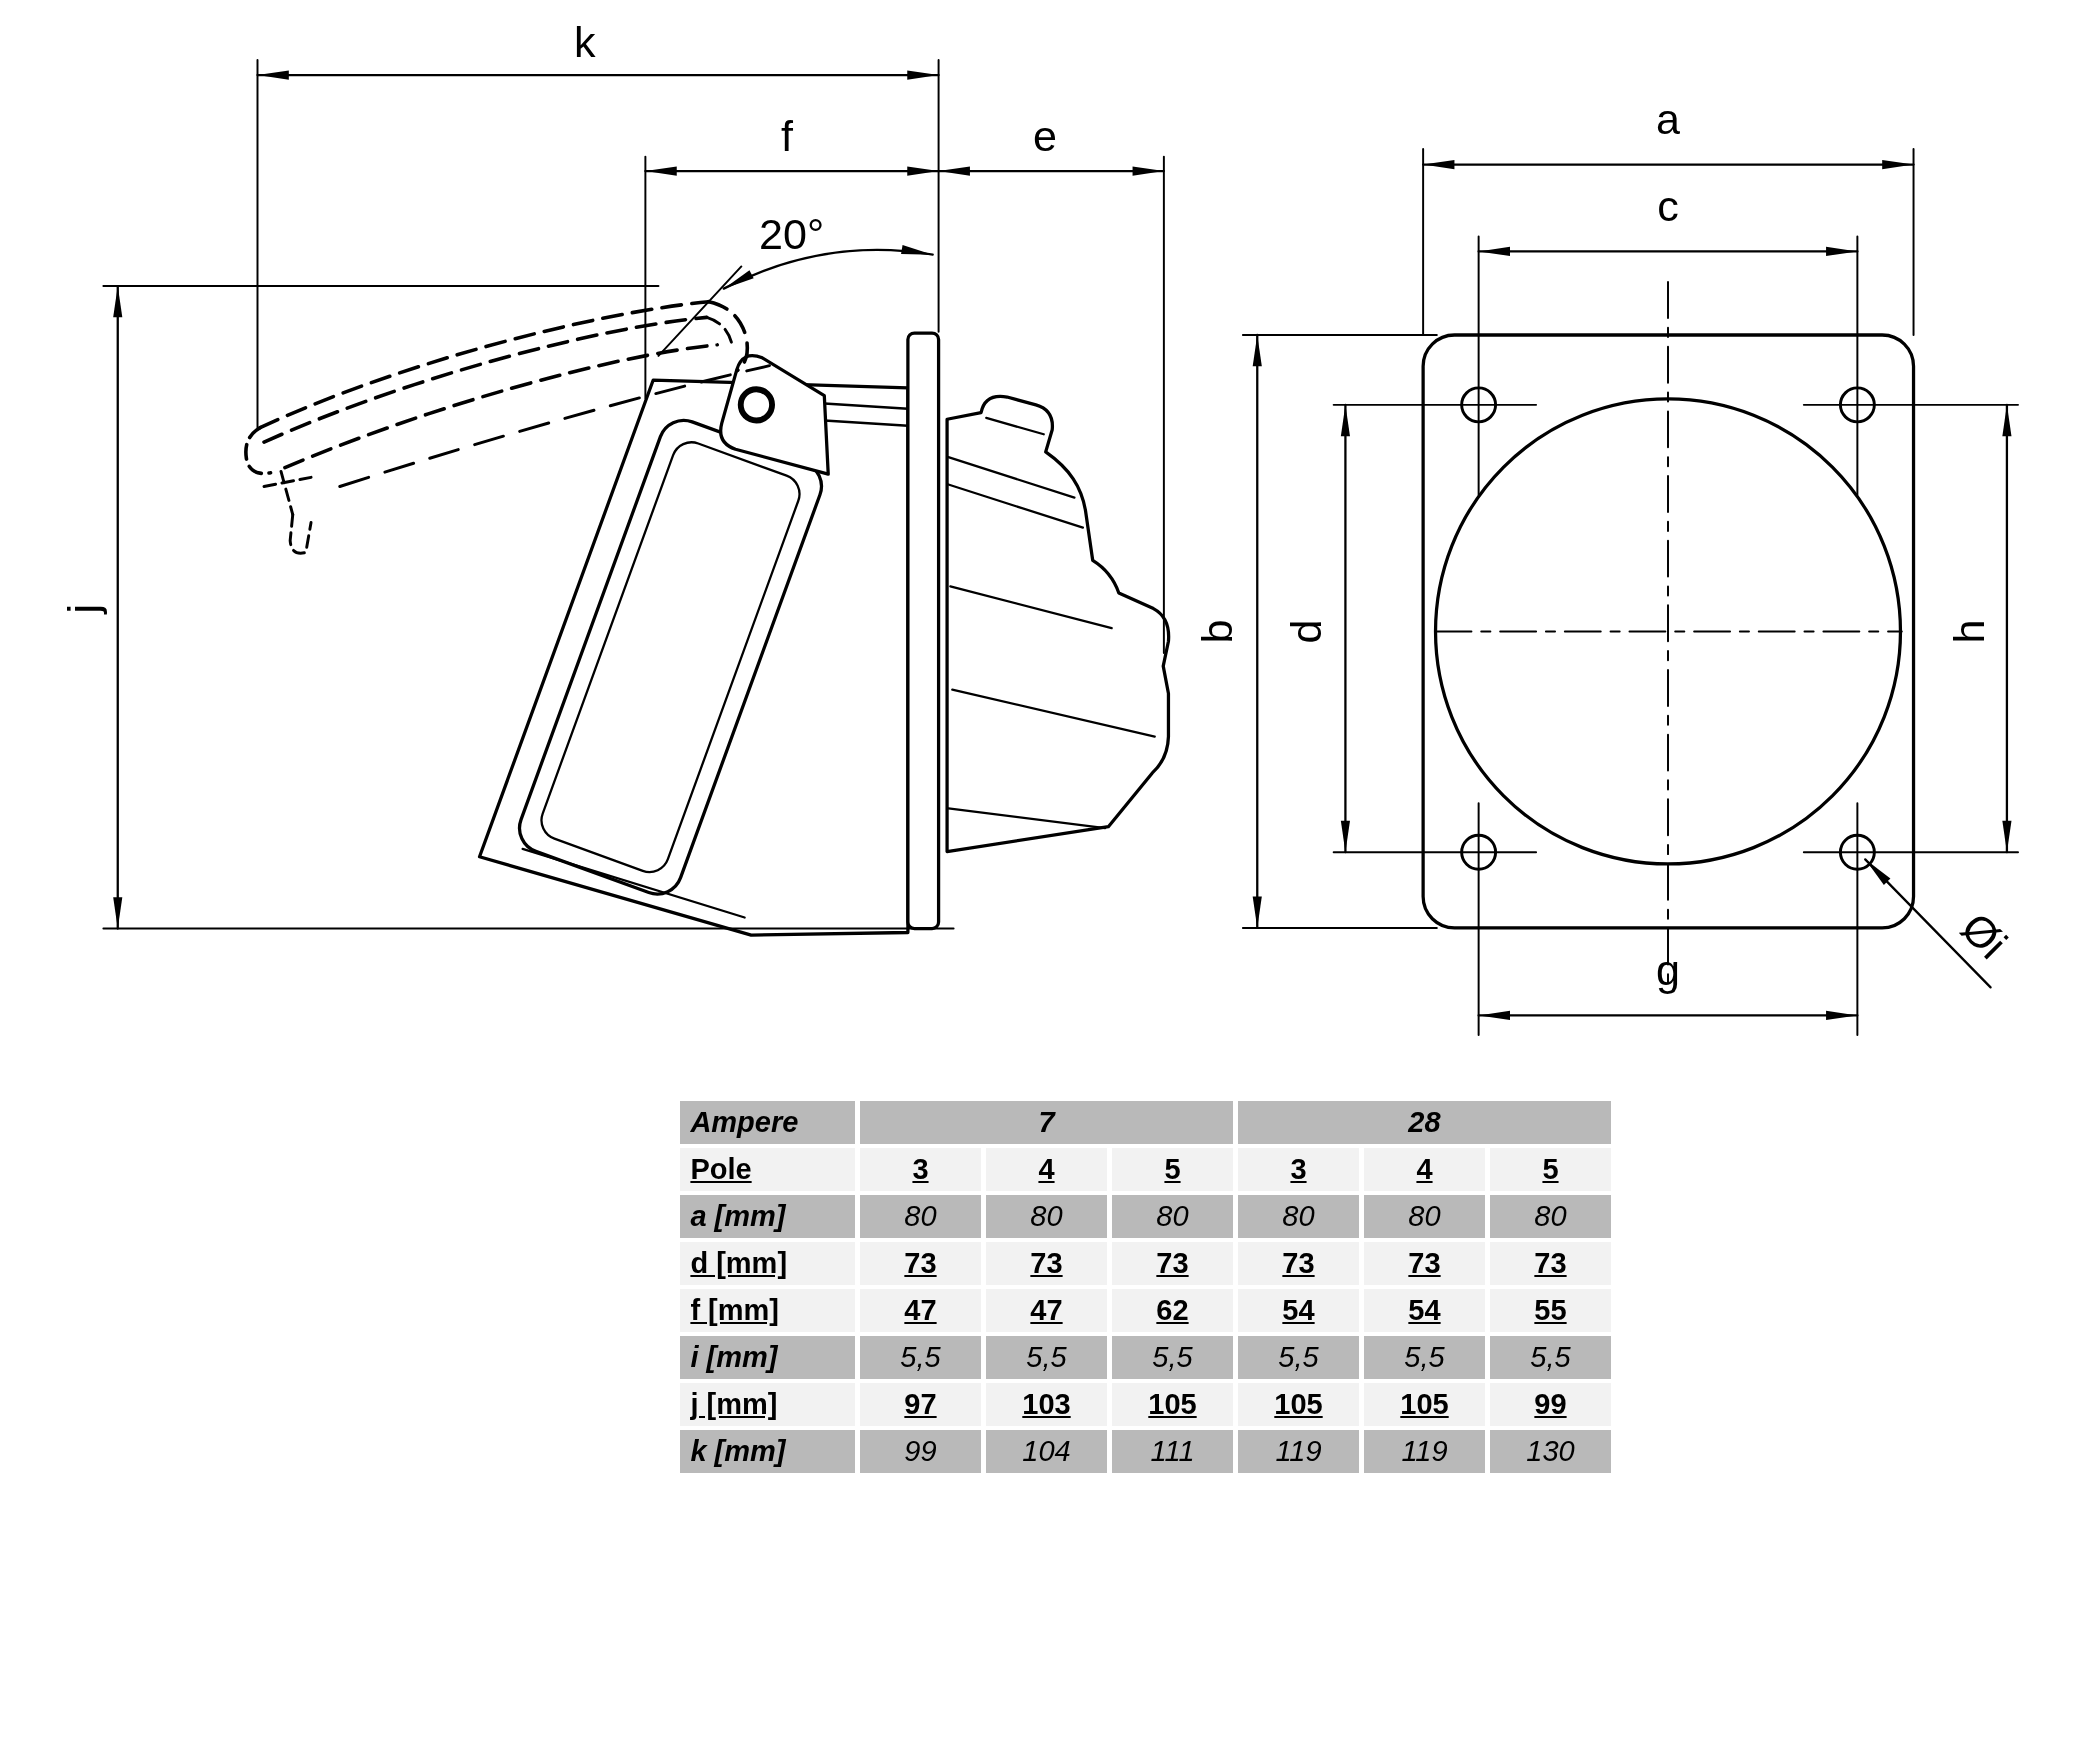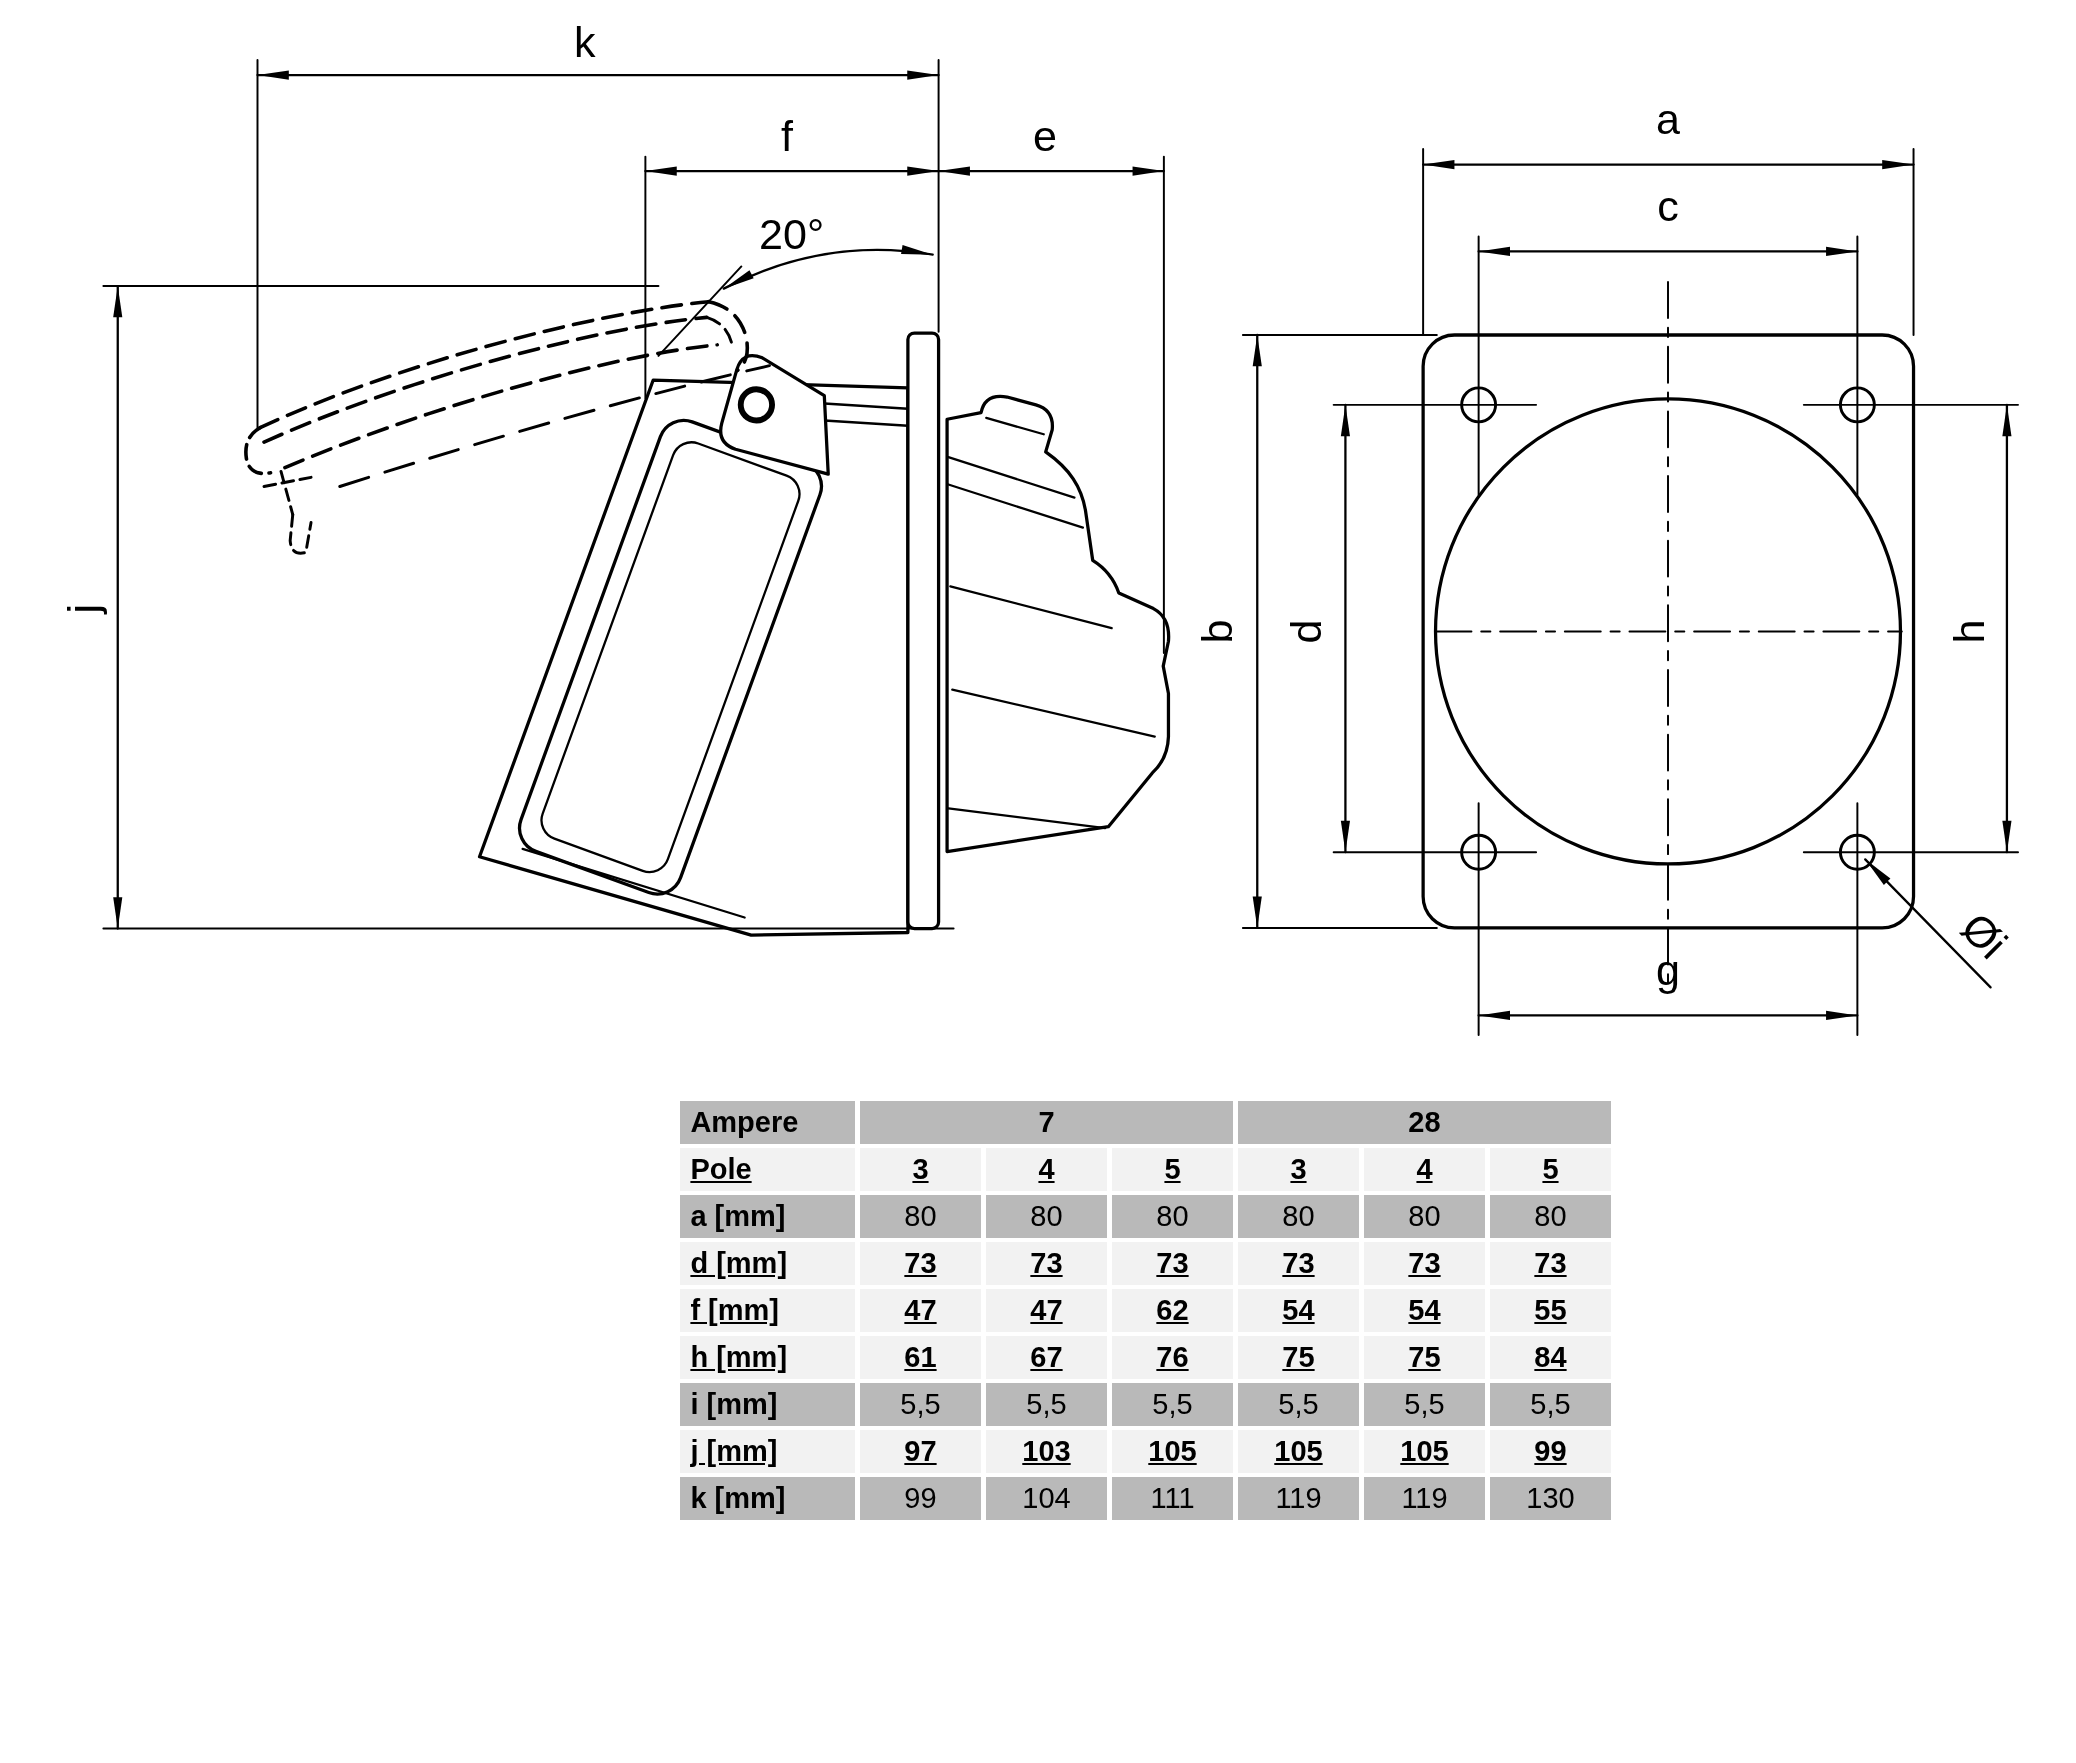--- a/index.html
+++ b/index.html
@@ -12,21 +12,21 @@
   table.dims{
     position:absolute;left:675px;top:1097px;
     border-collapse:separate;border-spacing:5.2px 4.6px;
     font-size:29px;table-layout:fixed;
   }
   table.dims td{
     height:43px;padding:0;text-align:center;vertical-align:middle;line-height:1;
     overflow:hidden;white-space:nowrap;
   }
   table.dims td.rowlabel{text-align:left;padding-left:10.4px;font-weight:bold;}
-  tr.shaded td{background:#b9b9b9;}
+  tr.shaded td{background:#b9b9b9;font-style:italic;}
   tr.light td{background:#f2f2f2;text-decoration:underline;}
   .bold{font-weight:bold;}
 </style>
 </head>
 <body>
 
 <svg width="2077" height="1084" viewBox="0 0 3180 1660">
   <defs>
     <marker id="arr" markerWidth="52" markerHeight="22" refX="50" refY="10" orient="auto-start-reverse" markerUnits="userSpaceOnUse">
       <path d="M50,10 L2,3 L2,17 Z" fill="#000"></path>
@@ -188,29 +188,20 @@
       </tr>
       <tr class="light">
         <td class="rowlabel">f [mm]</td>
         <td class="bold">47</td>
         <td class="bold">47</td>
         <td class="bold">62</td>
         <td class="bold">54</td>
         <td class="bold">54</td>
         <td class="bold">55</td>
       </tr>
-      <tr class="light">
-        <td class="rowlabel">h [mm]</td>
-        <td class="bold">61</td>
-        <td class="bold">67</td>
-        <td class="bold">76</td>
-        <td class="bold">75</td>
-        <td class="bold">75</td>
-        <td class="bold">84</td>
-      </tr>
       <tr class="shaded">
         <td class="rowlabel">i [mm]</td>
         <td>5,5</td>
         <td>5,5</td>
         <td>5,5</td>
         <td>5,5</td>
         <td>5,5</td>
         <td>5,5</td>
       </tr>
       <tr class="light">

